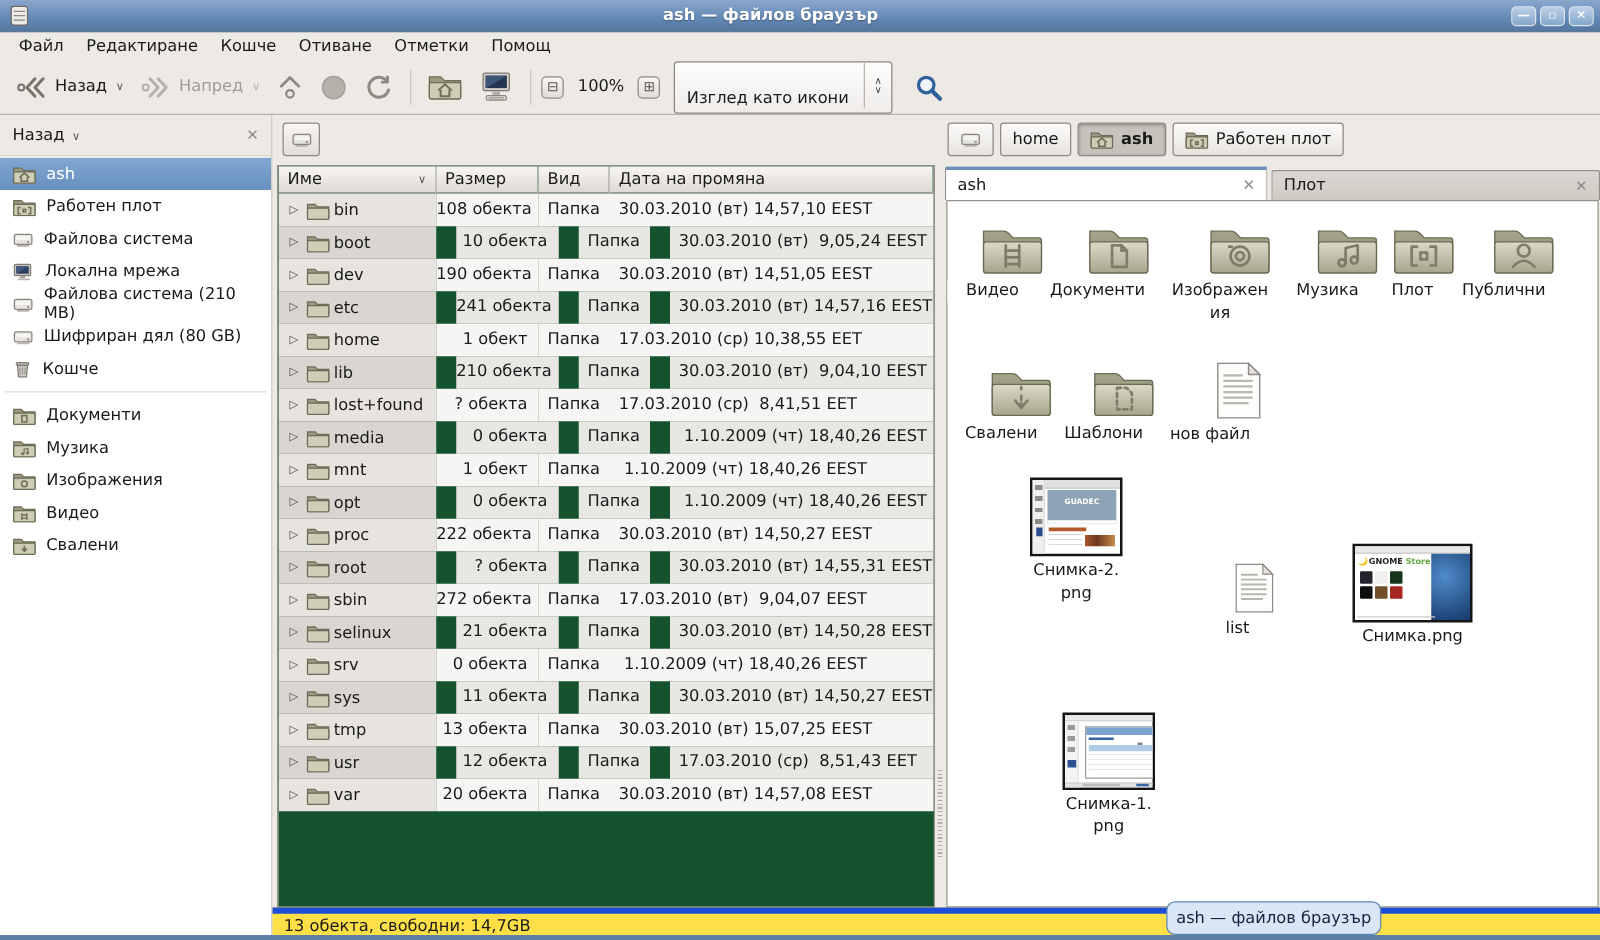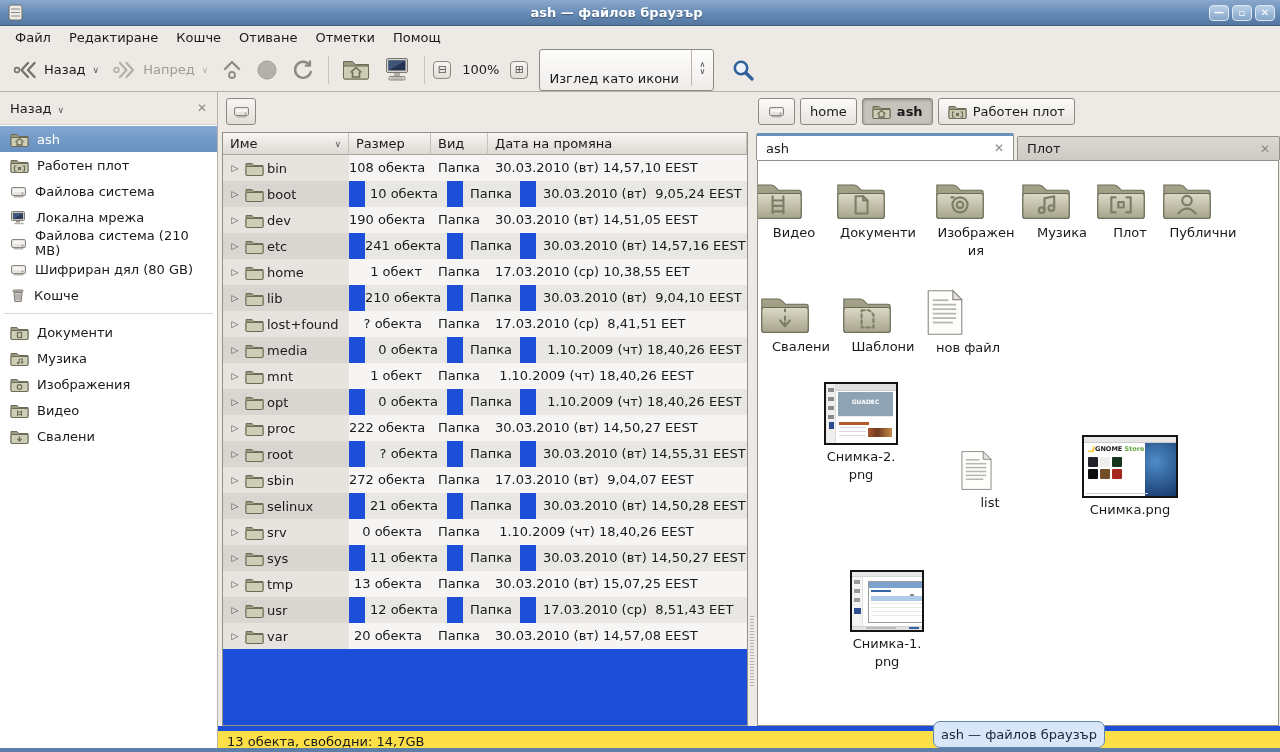--- a/index.html
+++ b/index.html
@@ -68,21 +68,21 @@
   .split2 .grip { position:absolute; left:2px; bottom:40px; width:4px; height:70px;
     background:repeating-linear-gradient(#b6b2ab 0 1px, transparent 1px 3px); }
 
   
   .treepanel { position:absolute; left:222px; top:92px; width:526px; bottom:26px; }
   .tree-top { position:absolute; left:0; top:0; right:0; height:40px; background:#edeae6; }
   .loc-btn { position:absolute; left:4px; top:6px; width:30px; height:27px;
     border:1px solid #8d8981; border-radius:3px; background:linear-gradient(#f8f6f3,#e1ded8);
     display:flex; align-items:center; justify-content:center; }
   .tree-frame { position:absolute; left:0; top:40px; right:0; bottom:0;
-    border:1px solid #969188; background:#1d4ed8; overflow:hidden; }
+    border:1px solid #969188; background:#14532d; overflow:hidden; }
   .tree-head { display:flex; height:22px; }
   .hcell { background:linear-gradient(#f8f6f3,#ddd9d3); border-right:1px solid #c6c2bb;
     border-bottom:1px solid #aaa59d; padding:2px 7px; white-space:nowrap; overflow:hidden;
     display:flex; align-items:center; }
   .hcell .sortind { margin-left:auto; font-size:9px; color:#555; }
   .trow { display:flex; height:26px; }
   .c-name { width:126px; display:flex; align-items:center; padding-left:5px; gap:3px; overflow:hidden; }
   .c-size { width:82px; text-align:right; padding-right:9px; line-height:26px; white-space:pre; }
   .c-type { width:57px; padding-left:7px; line-height:26px; }
   .c-date { flex:1; padding-left:7px; line-height:26px; white-space:pre; }
@@ -118,21 +118,21 @@
   .tab .tabclose { margin-left:auto; color:#8d8984; font-size:12px; }
   .tab.active { left:0; top:0; bottom:0; width:258px; background:#fff;
     border:1px solid #969188; border-bottom:none; border-top:3px solid #6a91ba;
     border-radius:2px 2px 0 0; z-index:2; }
   .tab.inactive { left:261px; top:3px; bottom:0; right:0;
     background:linear-gradient(#dbd8d3,#cecbc5); border:1px solid #969188; border-bottom:none;
     border-radius:2px 2px 0 0; }
   .iconarea { position:absolute; left:1px; top:68px; right:1px; bottom:0;
     background:#fff; border:1px solid #969188; overflow:hidden; }
   .ivitem { position:absolute; text-align:center; }
-  .ivitem .ico { display:flex; justify-content:flex-start; }
+  .ivitem .ico { display:flex; justify-content:flex-end; }
   .ivlabel { margin-top:3px; line-height:18px; word-break:break-all; background:#fff; }
 
   
   .thumb { position:relative; border:2px solid #141414; background:#fff; overflow:hidden; }
   .t-abs { position:absolute; }
 
   
   .tooltip { position:absolute; left:933px; top:721px; width:172px; height:27px; z-index:50;
     background:#d9e6f7; border:1px solid #5f87b5; border-radius:7px;
     line-height:25px; text-align:center; color:#17253a; }

